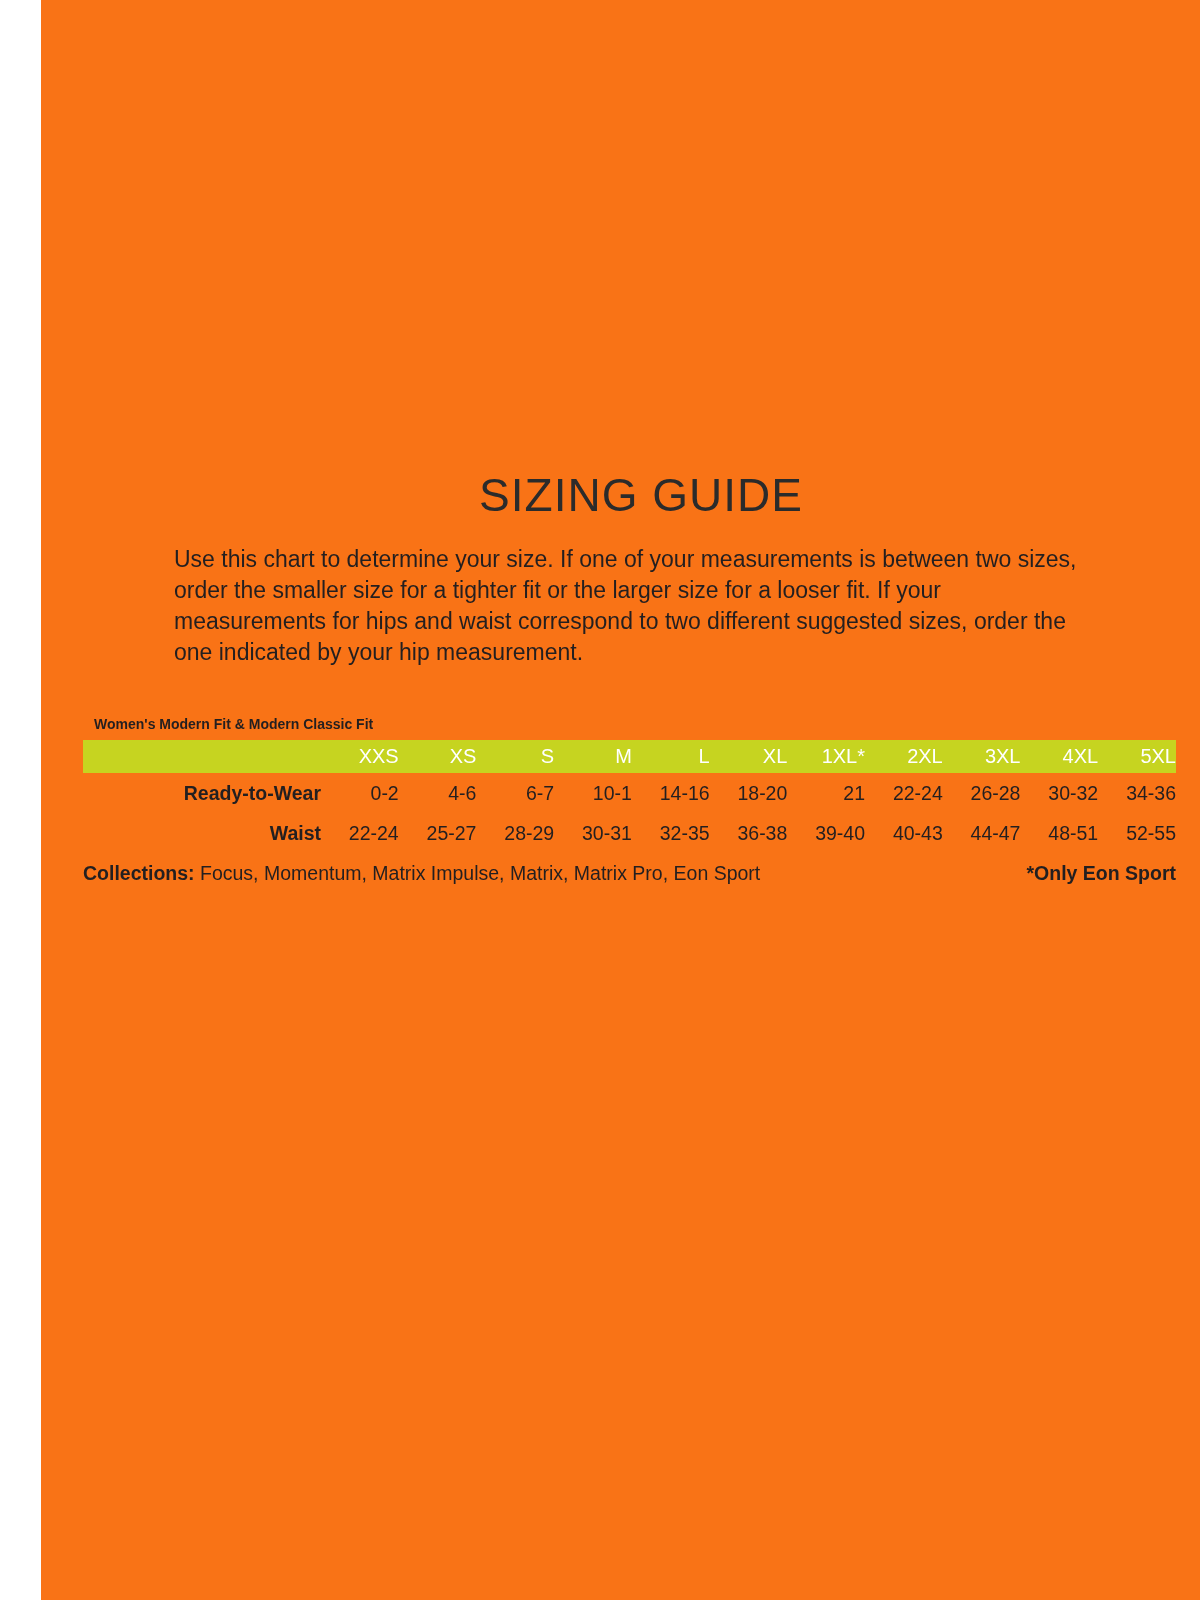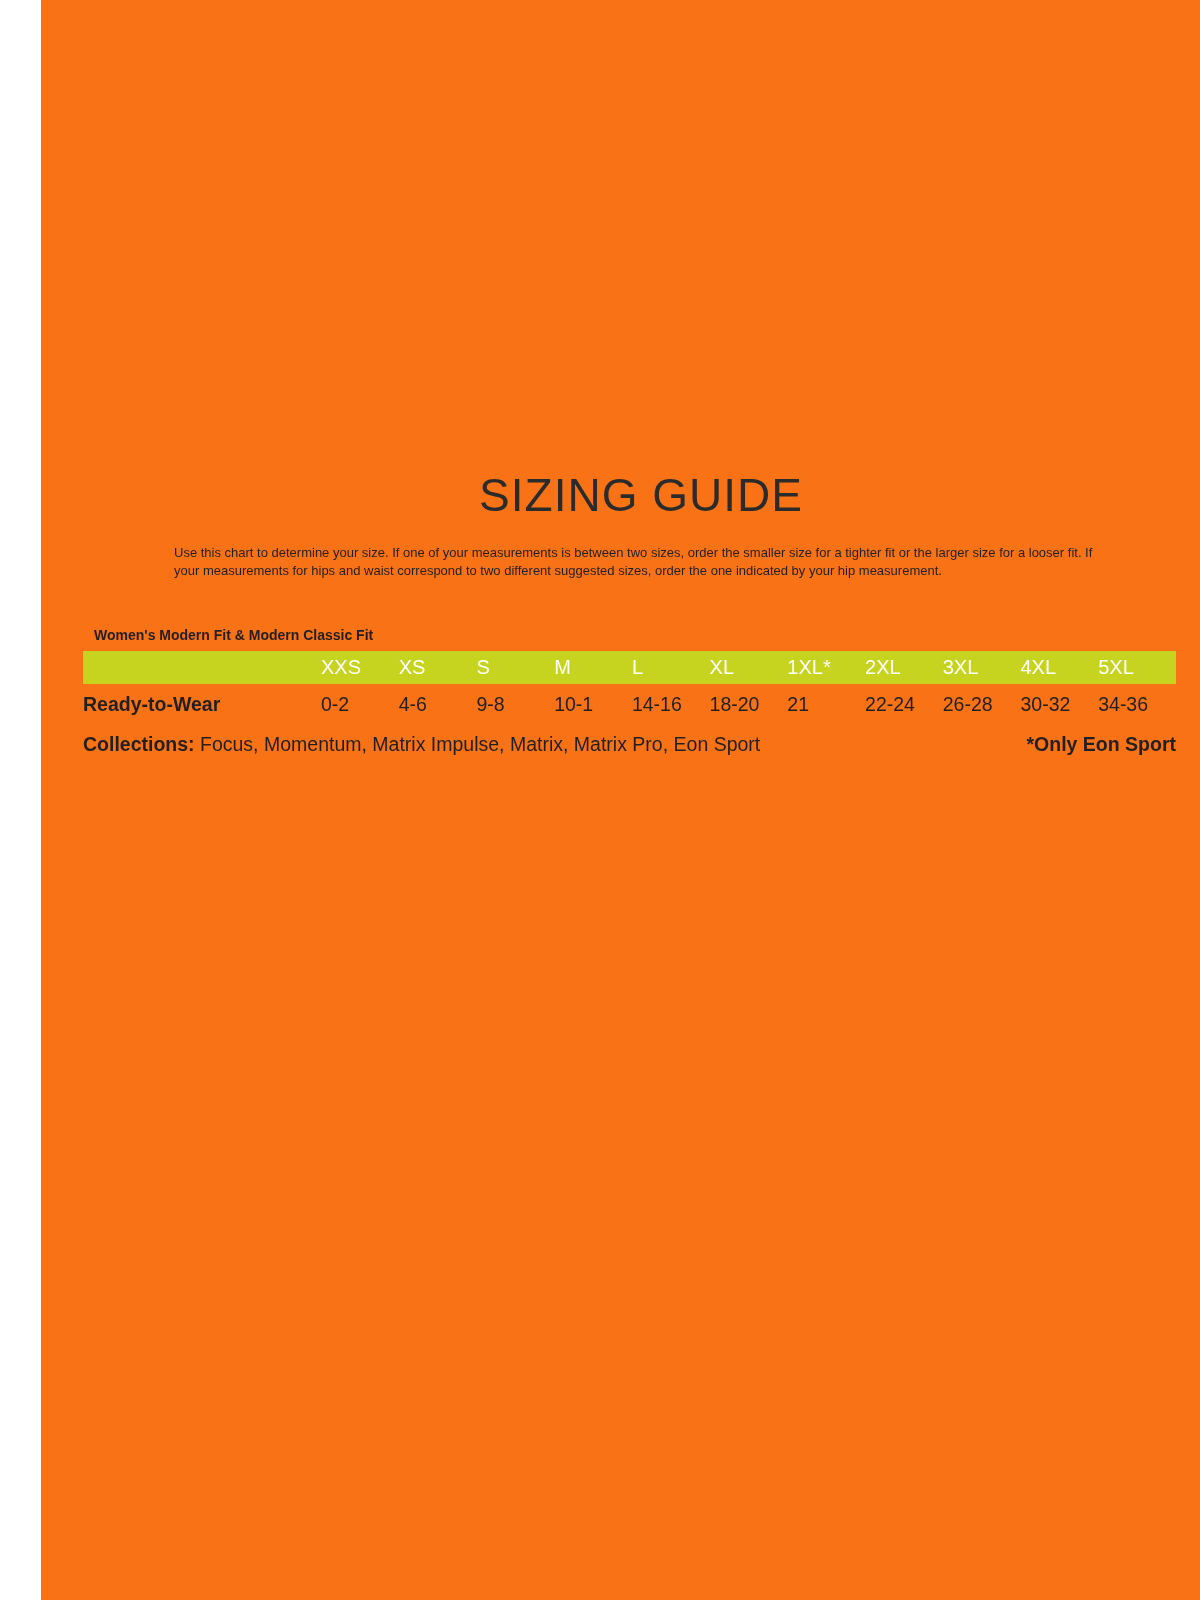--- a/index.html
+++ b/index.html
@@ -21,40 +21,40 @@
     margin-top: 468px;
     text-align: center;
     font-size: 46px;
     font-weight: 400;
     letter-spacing: 1px;
     color: #2b2b2b;
   }
   .intro {
     margin: 22px auto 0 133px;
     width: 925px;
-    font-size: 13px;
+    font-size: 23px;
     line-height: 1.35;
     color: #231f20;
   }
   .section-heading {
     margin: 48px 0 8px 53px;
     font-size: 14px;
     font-weight: 700;
     color: #231f20;
   }
   table.size-table {
     margin-left: 42px;
     width: 1093px;
     border-collapse: collapse;
     table-layout: fixed;
     font-size: 19.5px;
   }
   table.size-table col.label-col { width: 238px; }
   table.size-table th, table.size-table td {
-    text-align: left;
+    text-align: right;
     vertical-align: middle;
     padding: 0;
   }
   table.size-table thead th {
     background: #c6d420;
     color: #ffffff;
     font-weight: 400;
     font-size: 20px;
     height: 33px;
   }
@@ -120,29 +120,43 @@
         <th>3XL</th>
         <th>4XL</th>
         <th>5XL</th>
       </tr>
     </thead>
     <tbody>
       <tr>
         <td class="row-label">Ready-to-Wear</td>
         <td>0-2</td>
         <td>4-6</td>
-        <td>9-8</td>
+        <td>6-7</td>
         <td>10-1</td>
         <td>14-16</td>
         <td>18-20</td>
         <td>21</td>
         <td>22-24</td>
         <td>26-28</td>
         <td>30-32</td>
         <td>34-36</td>
+      </tr>
+      <tr>
+        <td class="row-label">Waist</td>
+        <td>22-24</td>
+        <td>25-27</td>
+        <td>28-29</td>
+        <td>30-31</td>
+        <td>32-35</td>
+        <td>36-38</td>
+        <td>39-40</td>
+        <td>40-43</td>
+        <td>44-47</td>
+        <td>48-51</td>
+        <td>52-55</td>
       </tr>
     </tbody>
   </table>
 
   <div class="footer-line">
     <div>
       <span class="collections-label">Collections:</span><span class="collections-text"> Focus, Momentum, Matrix Impulse, Matrix, Matrix Pro, Eon Sport</span>
     </div>
     <div class="footnote">*Only Eon Sport</div>
   </div>

